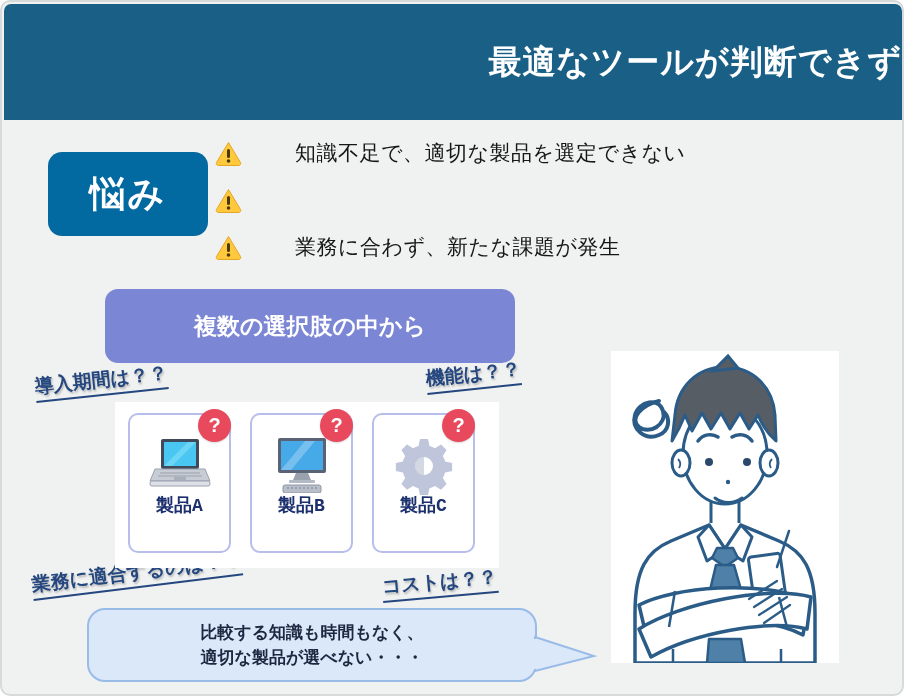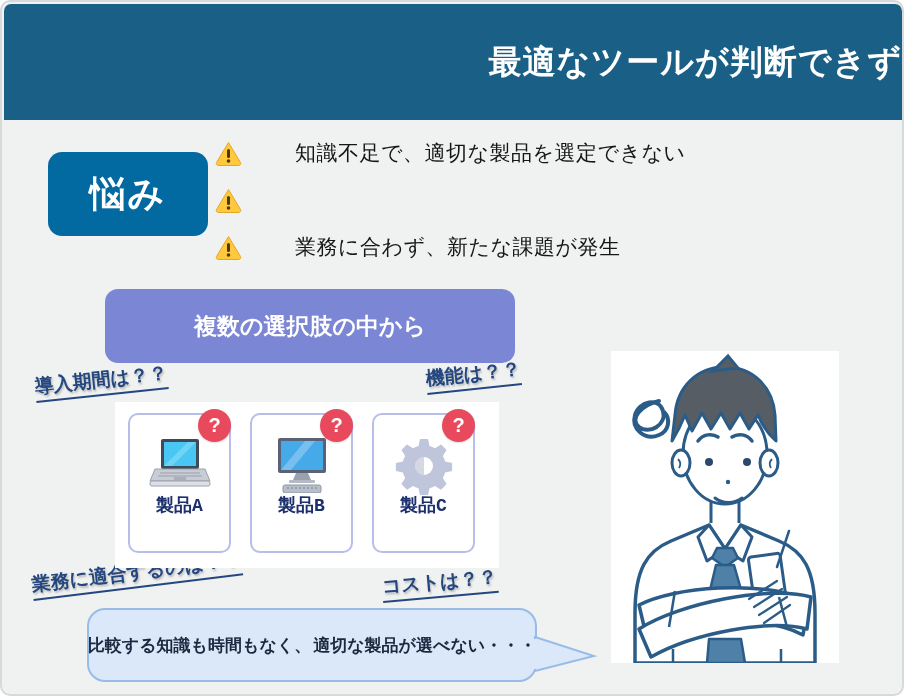--- a/index.html
+++ b/index.html
@@ -69,21 +69,21 @@
   }
   .card .icon-wrap{ position:absolute; left:0; right:0; top:22px; display:flex; justify-content:center; }
   .card .p-name{
     position:absolute; left:0; right:0; bottom:34px; text-align:center;
     font-weight:bold; font-size:18px; color:#1d306e;font-family:Liberation Mono, monospace;
   }
   
   .bubble{
     position:absolute; left:85px; top:606px; width:450px; height:74px;
     background:#dbe8f9; border:2px solid #98bbe7; border-radius:18px;
-    display:flex; flex-direction:row; align-items:center; justify-content:center; gap:2px;
+    display:flex; flex-direction:column; align-items:center; justify-content:center; gap:2px;
   }
   .bubble .b-line{ font-size:17px; font-weight:bold; color:#1c2740; white-space:nowrap; }
   .bubble-tail{ position:absolute; left:531px; top:631px; }
   
   .person-panel{
     position:absolute; left:609px; top:349px; width:228px; height:312px; background:#ffffff;
   }
 </style>
 </head>
 <body>

